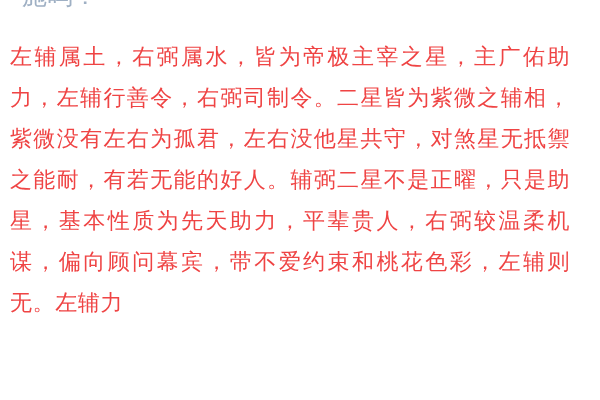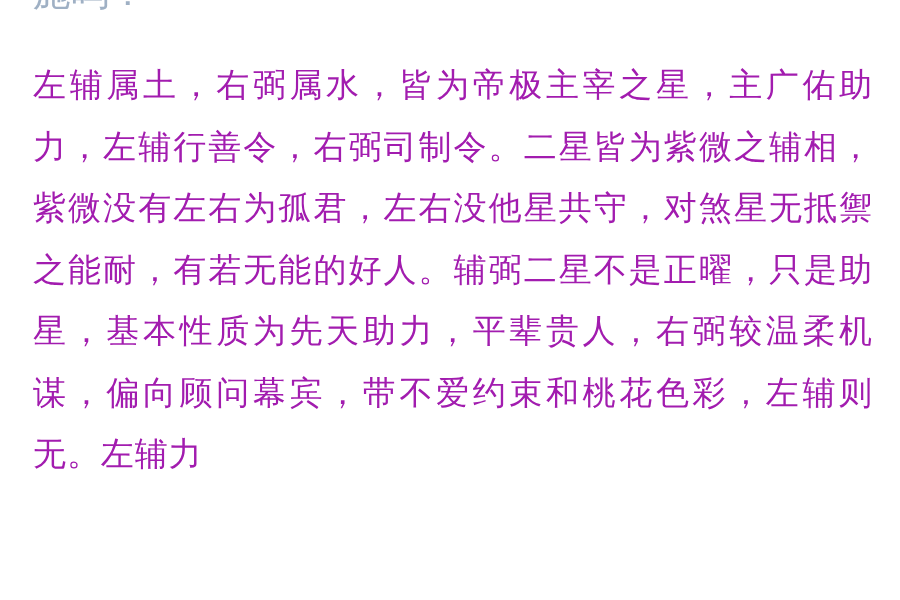--- a/index.html
+++ b/index.html
@@ -28,26 +28,26 @@
     left: 22px;
     top: -22px;
     font-size: 25px;
     line-height: 34px;
     color: #9fb0c4;
     letter-spacing: 0.5px;
     white-space: nowrap;
   }
   .body-text {
     position: absolute;
-    left: 22px;
+    left: 10px;
     top: 36px;
     width: 560px;
     font-size: 22px;
     line-height: 41px;
-    color: #a21caf;
+    color: #ef4444;
     letter-spacing: 0.6px;
     text-align: justify;
     text-justify: inter-ideograph;
     word-break: break-all;
   }
 </style>
 </head>
 <body>
 
 <div class="page">

